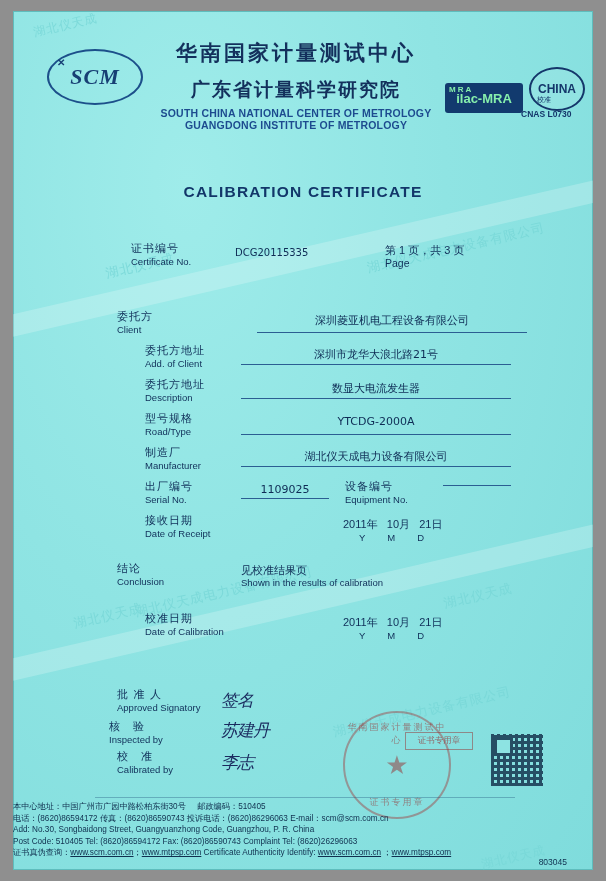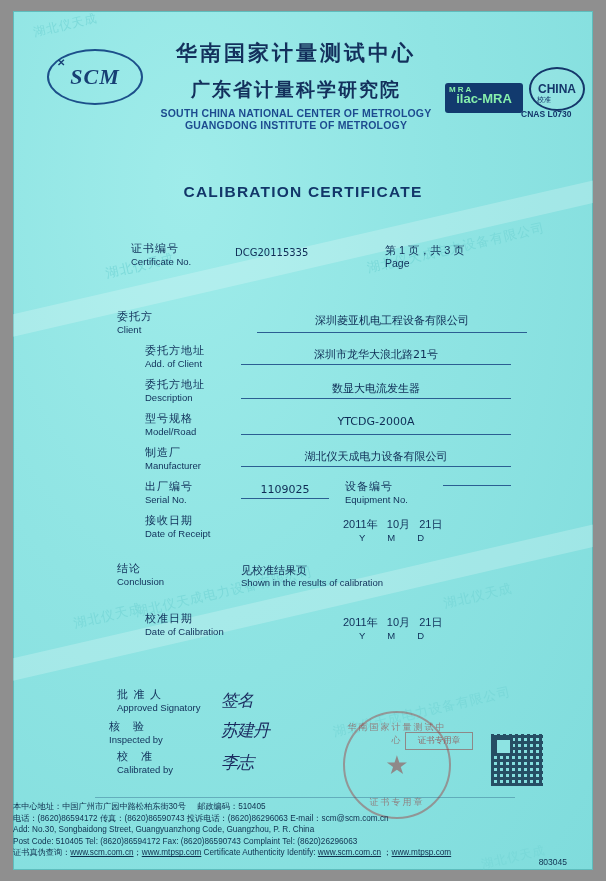--- a/index.html
+++ b/index.html
@@ -220,21 +220,21 @@
   <div class="fld val ul" style="left:228px;top:336px;width:270px;padding-bottom:2px;">深圳市龙华大浪北路21号</div>
 
   <div class="fld lab" style="left:132px;top:368px;">
     <div class="cn">委托方地址</div>
     <div class="en">Description</div>
   </div>
   <div class="fld val ul" style="left:228px;top:370px;width:270px;padding-bottom:2px;">数显大电流发生器</div>
 
   <div class="fld lab" style="left:132px;top:402px;">
     <div class="cn">型号规格</div>
-    <div class="en">Model/Road</div>
+    <div class="en">Road/Type</div>
   </div>
   <div class="fld val ul" style="left:228px;top:404px;width:270px;padding-bottom:6px;">YTCDG-2000A</div>
 
   <div class="fld lab" style="left:132px;top:436px;">
     <div class="cn">制造厂</div>
     <div class="en">Manufacturer</div>
   </div>
   <div class="fld val ul" style="left:228px;top:438px;width:270px;padding-bottom:2px;">湖北仪天成电力设备有限公司</div>
 
   <div class="fld lab" style="left:132px;top:470px;">

